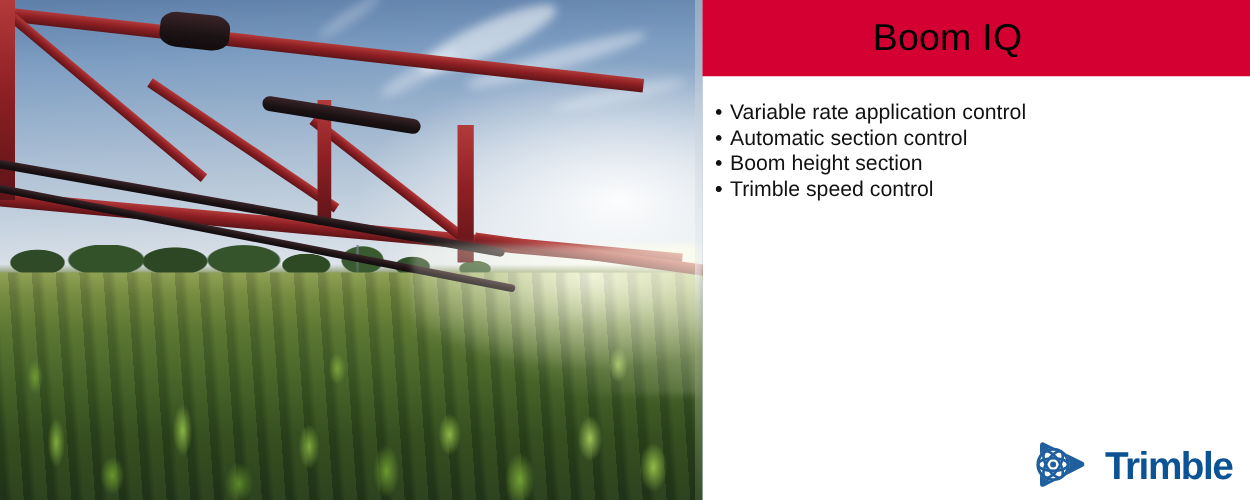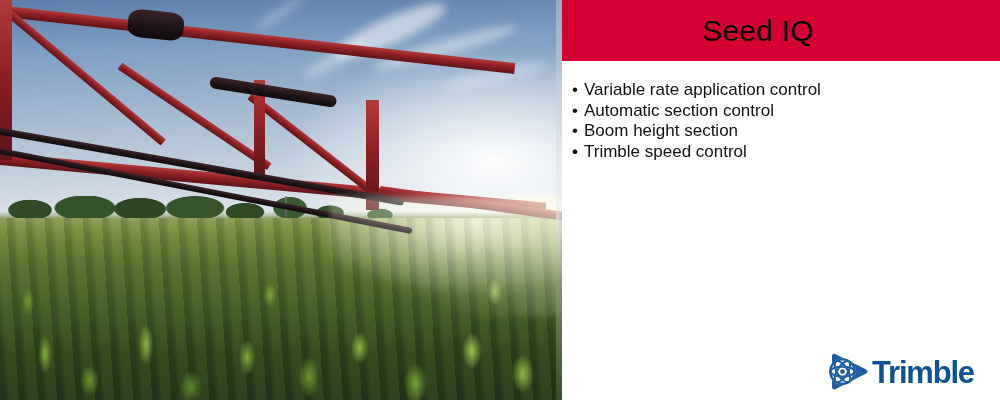--- a/index.html
+++ b/index.html
@@ -161,21 +161,21 @@
     display: flex;
     align-items: center;
   }
   #logo-mark { width: 44px; height: 38px; flex: none; }
   #logo-word {
     color: #0b5394;
     font-size: 31px;
     font-weight: bold;
     line-height: 1;
     letter-spacing: -1.2px;
-    margin-left: 2px;
+    margin-left: 14px;
   }
 </style>
 </head>
 <body>
 
 <div id="slide">
 
   <div id="photo">
     <div class="ph-layer sky"></div>
     <div class="ph-layer cloud c1"></div>
@@ -202,21 +202,21 @@
     <div class="ph-layer bar dark" style="left:-10px; top:126px; width:420px; height:7px; transform:rotate(10deg); border-radius:4px;"></div>
     <div class="ph-layer bar dark" style="left:-10px; top:146px; width:430px; height:6px; transform:rotate(11deg); border-radius:4px;"></div>
     <div class="ph-layer bar dark" style="left:210px; top:76px; width:128px; height:12px; transform:rotate(9deg); border-radius:6px;"></div>
     <div class="ph-layer bar dark" style="left:128px; top:8px; width:56px; height:28px; border-radius:14px/10px; transform:rotate(6deg);"></div>
     <div class="ph-layer mist"></div>
   </div>
 
   <div id="edge-strip"></div>
 
   <div id="title-bar">
-    <span id="title-text">Seed IQ</span>
+    <span id="title-text">Boom IQ</span>
   </div>
 
   <ul id="bullets">
     <li>
       <span class="bullet-dot">•</span>
       <span>Variable rate application control</span>
     </li>
     <li>
       <span class="bullet-dot">•</span>
       <span>Automatic section control</span>

